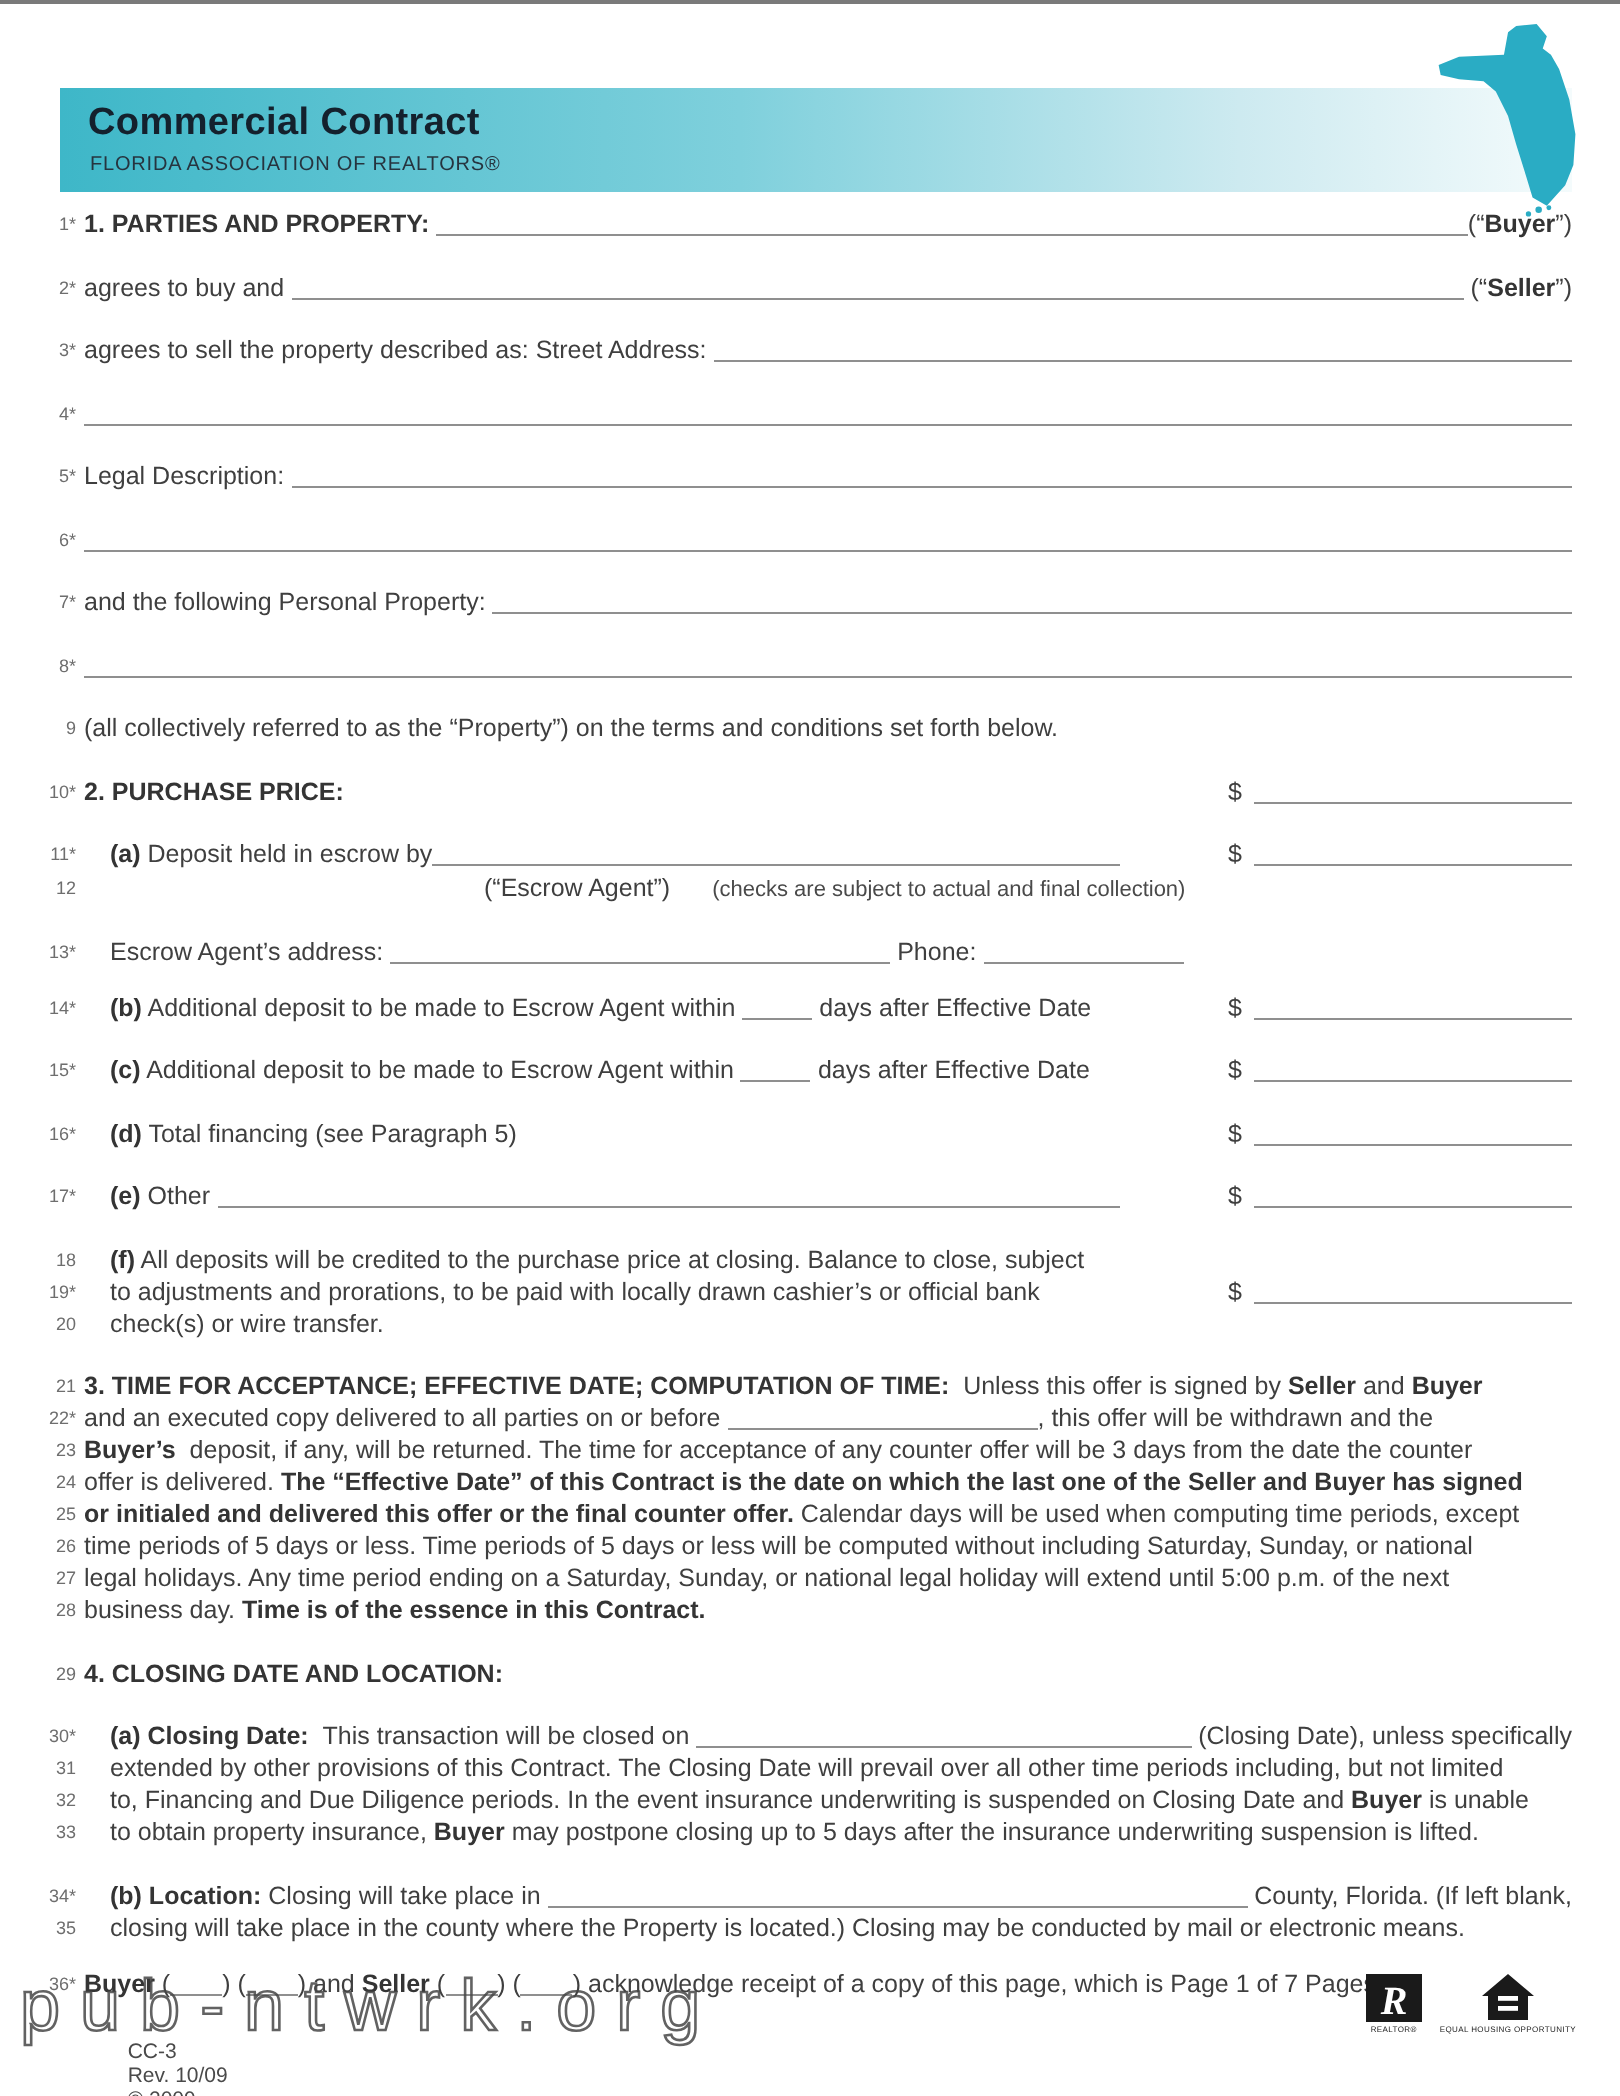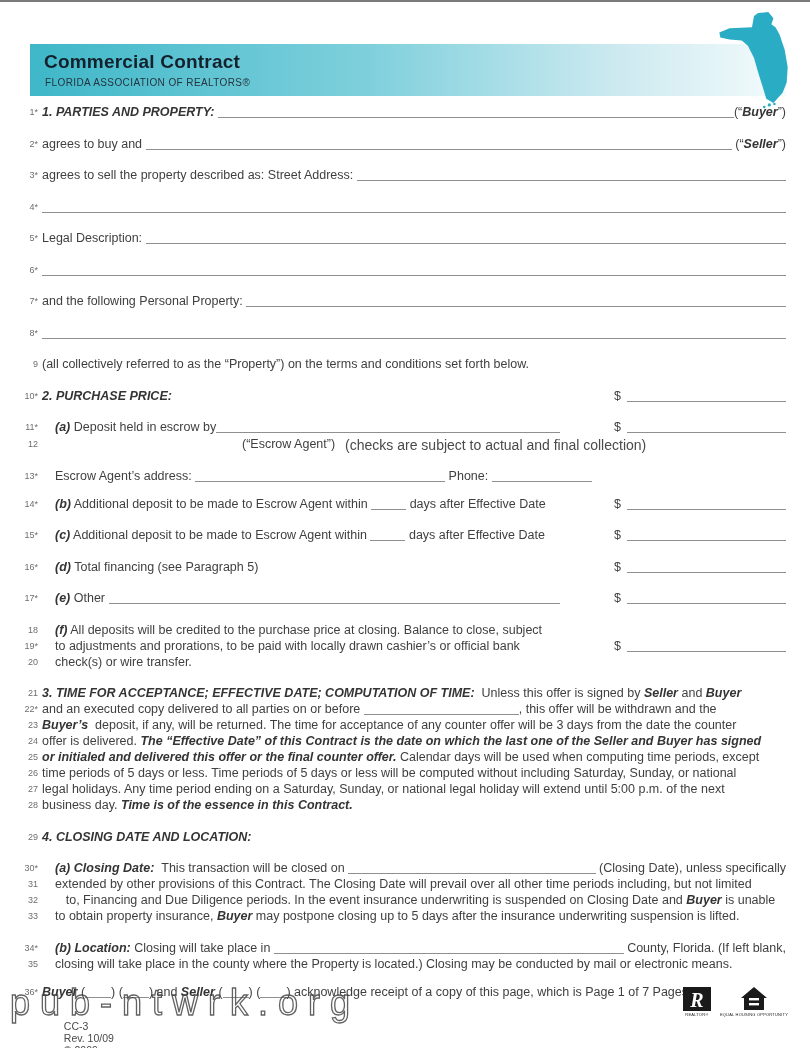--- a/index.html
+++ b/index.html
@@ -22,22 +22,22 @@
   .florida{position:absolute;left:712px;top:11px;width:82px;height:98px;}
   
   .lines{position:absolute;left:16px;top:104px;right:24px;}
   .row{display:flex;align-items:flex-end;height:16px;font-size:12.5px;line-height:16px;white-space:pre;}
   .gap-lg{margin-top:15.5px;}
   .gap-md{margin-top:12px;}
   .gap-sm{margin-top:1px;}
   .num{flex:none;width:22px;text-align:right;font-size:9px;color:#6e6e6e;padding-right:4px;line-height:15px;}
   .content{flex:1 1 auto;display:flex;align-items:flex-end;min-width:0;}
   .seg-text,.seg-bold,.seg-small{flex:none;}
-  .seg-bold{font-weight:bold;color:#343434;font-style:italic;}
-  .seg-small{font-size:14px;line-height:14px;color:#4a4a4a;padding-left:10px;}
+  .seg-bold{font-weight:bold;color:#343434;}
+  .seg-small{font-size:11px;line-height:14px;color:#4a4a4a;padding-left:21px;}
   .seg-fill{flex:1 1 auto;height:0;border-bottom:1px solid #8f8f8f;margin-bottom:2px;}
   .seg-blank{flex:none;height:0;border-bottom:1px solid #8f8f8f;margin-bottom:2px;display:inline-block;}
   .money-row .seg-fill{margin-right:50px;}
   .money{flex:none;width:172px;display:flex;align-items:flex-end;padding-left:4px;}
   .money .dollar{flex:none;padding-right:6px;}
   .money .mline{flex:1 1 auto;height:0;border-bottom:1px solid #8f8f8f;margin-bottom:2px;}
   
   .fmeta{position:absolute;left:58px;top:1008px;font-size:10.5px;color:#4a4a4a;white-space:pre;}
   .fmeta span{margin-right:26px;}
   .logos{position:absolute;right:22px;top:986px;display:flex;gap:8px;align-items:flex-start;}
@@ -92,21 +92,21 @@
     <div class="row gap-none"><span class="num">22*</span><div class="content"><span class="seg-text">and an executed copy delivered to all parties on or before </span><span class="seg-blank" style="width: 155px;"></span><span class="seg-text">, this offer will be withdrawn and the</span></div></div>
     <div class="row gap-none"><span class="num">23</span><div class="content"><span class="seg-bold">Buyer’s</span><span class="seg-text">  deposit, if any, will be returned. The time for acceptance of any counter offer will be 3 days from the date the counter</span></div></div>
     <div class="row gap-none"><span class="num">24</span><div class="content"><span class="seg-text">offer is delivered. </span><span class="seg-bold">The “Effective Date” of this Contract is the date on which the last one of the Seller and Buyer has signed</span></div></div>
     <div class="row gap-none"><span class="num">25</span><div class="content"><span class="seg-bold">or initialed and delivered this offer or the final counter offer. </span><span class="seg-text">Calendar days will be used when computing time periods, except</span></div></div>
     <div class="row gap-none"><span class="num">26</span><div class="content"><span class="seg-text">time periods of 5 days or less. Time periods of 5 days or less will be computed without including Saturday, Sunday, or national</span></div></div>
     <div class="row gap-none"><span class="num">27</span><div class="content"><span class="seg-text">legal holidays. Any time period ending on a Saturday, Sunday, or national legal holiday will extend until 5:00 p.m. of the next</span></div></div>
     <div class="row gap-none"><span class="num">28</span><div class="content"><span class="seg-text">business day. </span><span class="seg-bold">Time is of the essence in this Contract.</span></div></div>
     <div class="row gap-lg"><span class="num">29</span><div class="content"><span class="seg-bold">4. CLOSING DATE AND LOCATION:</span></div></div>
     <div class="row gap-lg"><span class="num">30*</span><div class="content" style="padding-left: 13px;"><span class="seg-bold">(a) Closing Date:  </span><span class="seg-text">This transaction will be closed on </span><span class="seg-fill"></span><span class="seg-text"> (Closing Date), unless specifically</span></div></div>
     <div class="row gap-none"><span class="num">31</span><div class="content" style="padding-left: 13px;"><span class="seg-text">extended by other provisions of this Contract. The Closing Date will prevail over all other time periods including, but not limited</span></div></div>
-    <div class="row gap-none"><span class="num">32</span><div class="content" style="padding-left: 13px; justify-content: center;"><span class="seg-text">to, Financing and Due Diligence periods. In the event insurance underwriting is suspended on Closing Date and </span><span class="seg-bold">Buyer</span><span class="seg-text"> is unable</span></div></div>
+    <div class="row gap-none"><span class="num">32</span><div class="content" style="padding-left: 13px;"><span class="seg-text">to, Financing and Due Diligence periods. In the event insurance underwriting is suspended on Closing Date and </span><span class="seg-bold">Buyer</span><span class="seg-text"> is unable</span></div></div>
     <div class="row gap-none"><span class="num">33</span><div class="content" style="padding-left: 13px;"><span class="seg-text">to obtain property insurance, </span><span class="seg-bold">Buyer</span><span class="seg-text"> may postpone closing up to 5 days after the insurance underwriting suspension is lifted.</span></div></div>
     <div class="row gap-lg"><span class="num">34*</span><div class="content" style="padding-left: 13px; justify-content: space-between;"><span class="seg-bold">(b) Location: </span><span class="seg-text">Closing will take place in </span><span class="seg-fill"></span><span class="seg-text"> County, Florida. (If left blank,</span></div></div>
     <div class="row gap-none"><span class="num">35</span><div class="content" style="padding-left: 13px;"><span class="seg-text">closing will take place in the county where the Property is located.) Closing may be conducted by mail or electronic means.</span></div></div>
     <div class="row gap-md"><span class="num">36*</span><div class="content"><span class="seg-bold">Buyer</span><span class="seg-text"> (</span><span class="seg-blank" style="width: 26px;"></span><span class="seg-text">) (</span><span class="seg-blank" style="width: 26px;"></span><span class="seg-text">) and </span><span class="seg-bold">Seller</span><span class="seg-text"> (</span><span class="seg-blank" style="width: 26px;"></span><span class="seg-text">) (</span><span class="seg-blank" style="width: 26px;"></span><span class="seg-text">) acknowledge receipt of a copy of this page, which is Page 1 of 7 Pages.</span></div></div>
   </div>
 
 <div class="fmeta">
   <span>CC-3</span>
   <span>Rev. 10/09</span>
   <span>© 2009</span>

